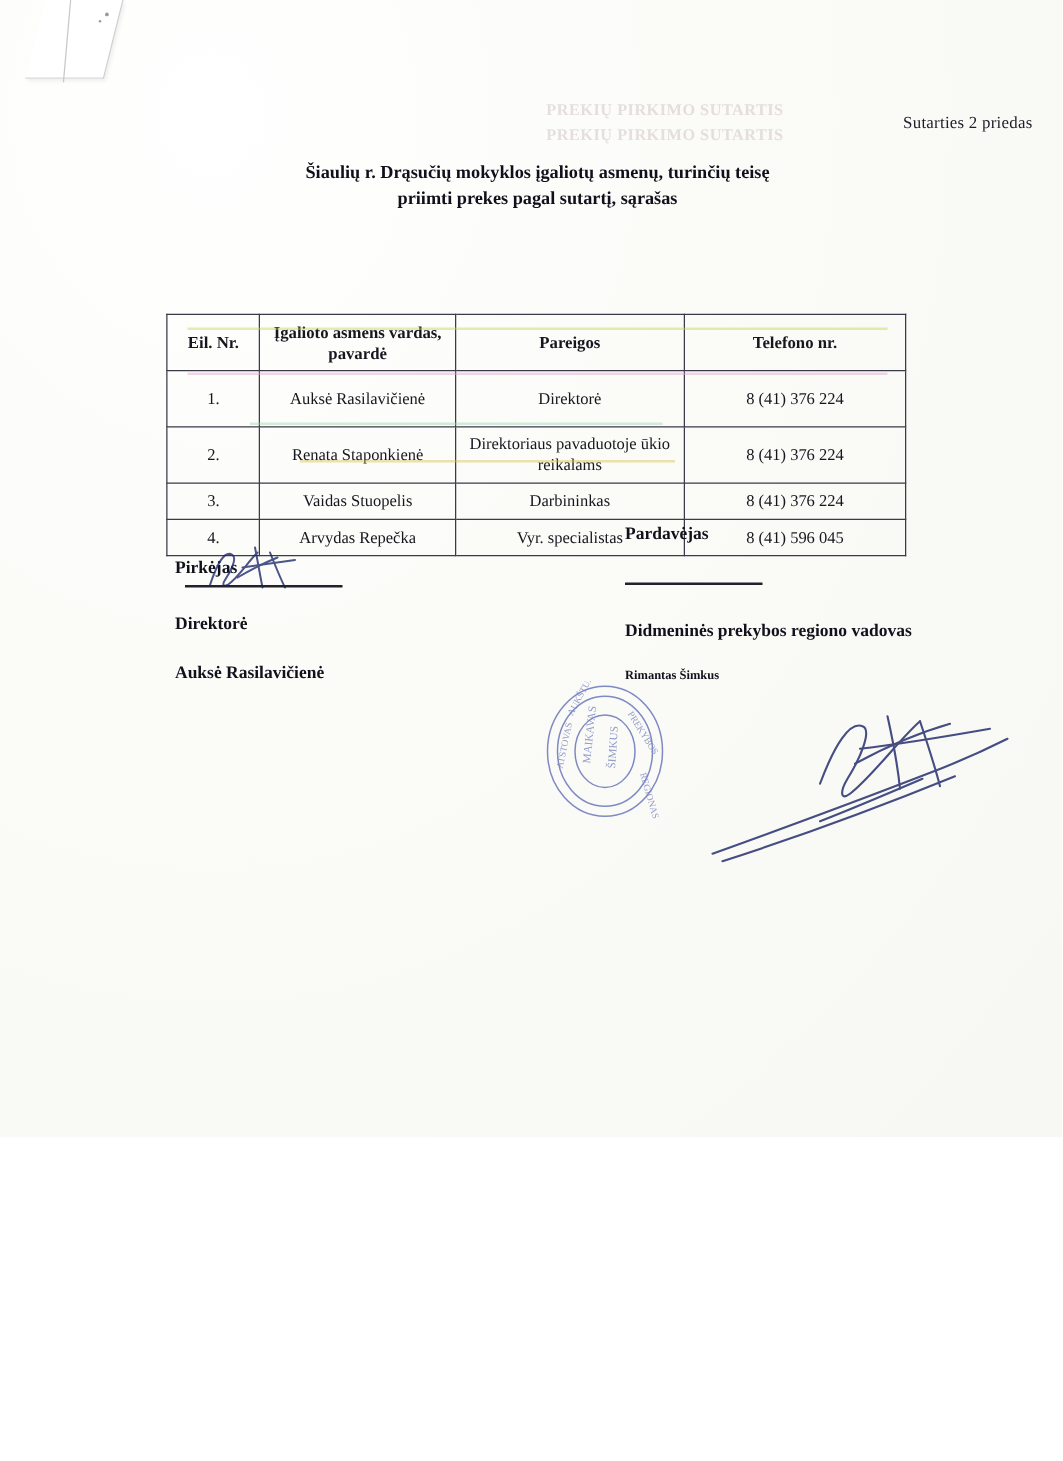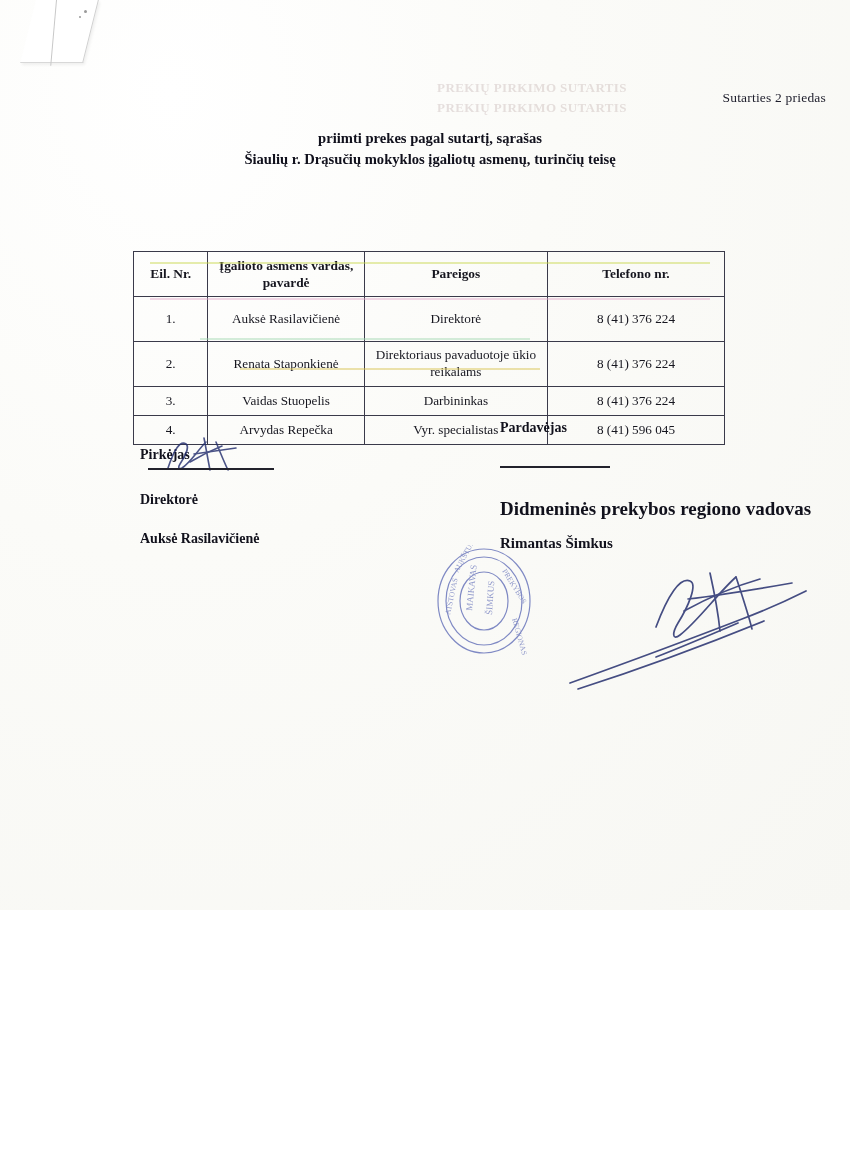--- a/index.html
+++ b/index.html
@@ -169,29 +169,29 @@
     top: 531px;
     font-weight: bold;
     font-size: 14px;
     color: #11111c;
   }
   .right-role {
     position: absolute;
     left: 500px;
     top: 498px;
     font-weight: bold;
-    font-size: 19px;
+    font-size: 14px;
     color: #11111c;
   }
   .right-name {
     position: absolute;
     left: 500px;
     top: 535px;
     font-weight: bold;
-    font-size: 15px;
+    font-size: 10px;
     color: #11111c;
   }
 
   
   .hand-left {
     position: absolute;
     left: 160px;
     top: 432px;
     width: 110px;
     height: 44px;
@@ -279,22 +279,22 @@
   <div class="speck" style="left:79px; top:16px; width:2px; height:2px;"></div>
 
   <div class="ghost">
     <div>PREKIŲ PIRKIMO SUTARTIS</div>
     <div>PREKIŲ PIRKIMO SUTARTIS</div>
   </div>
 
   <div class="annex">Sutarties 2 priedas</div>
 
   <div class="doc-title">
+    <div>Šiaulių r. Drąsučių mokyklos įgaliotų asmenų, turinčių teisę</div>
     <div>priimti prekes pagal sutartį, sąrašas</div>
-    <div>Šiaulių r. Drąsučių mokyklos įgaliotų asmenų, turinčių teisę</div>
   </div>
 
   <table class="persons">
     <thead>
       <tr>
         <th class="num">Eil. Nr.</th>
         <th class="name">Įgalioto asmens vardas, pavardė</th>
         <th class="role">Pareigos</th>
         <th class="phone">Telefono nr.</th>
       </tr>

